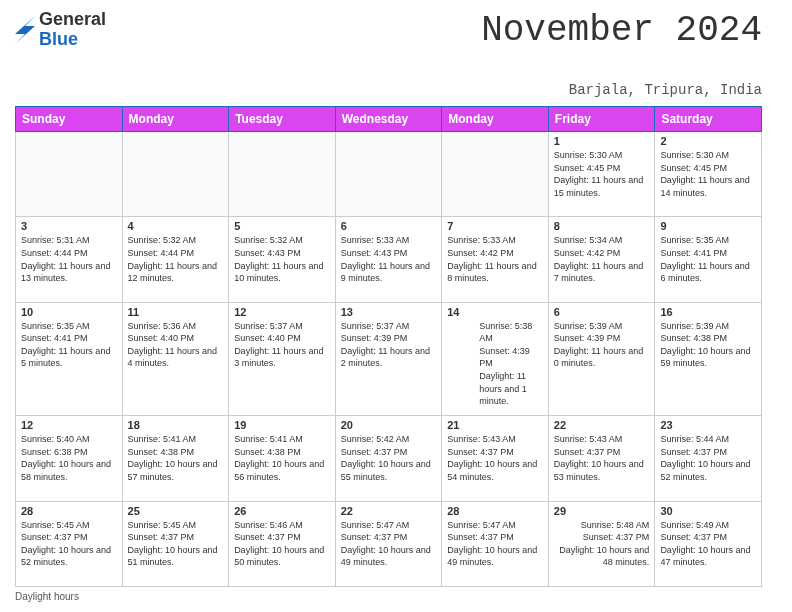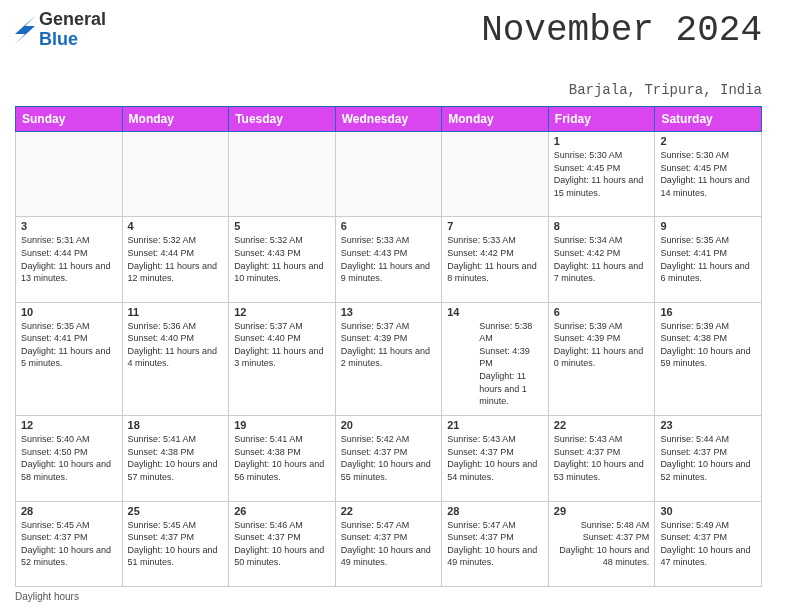--- a/index.html
+++ b/index.html
@@ -241,21 +241,21 @@
             <div class="day-number">16</div>
             <div class="day-info" style="white-space: pre-wrap;">Sunrise: 5:39 AM
 Sunset: 4:38 PM
 Daylight: 10 hours and 59 minutes.</div>
           </td>
         </tr>
         <tr>
           <td>
             <div class="day-number">12</div>
             <div class="day-info" style="white-space: pre-wrap;">Sunrise: 5:40 AM
-Sunset: 4:50 PM
+Sunset: 6:38 PM
 Daylight: 10 hours and 58 minutes.</div>
           </td>
           <td>
             <div class="day-number">18</div>
             <div class="day-info" style="white-space: pre-wrap;">Sunrise: 5:41 AM
 Sunset: 4:38 PM
 Daylight: 10 hours and 57 minutes.</div>
           </td>
           <td>
             <div class="day-number">19</div>

